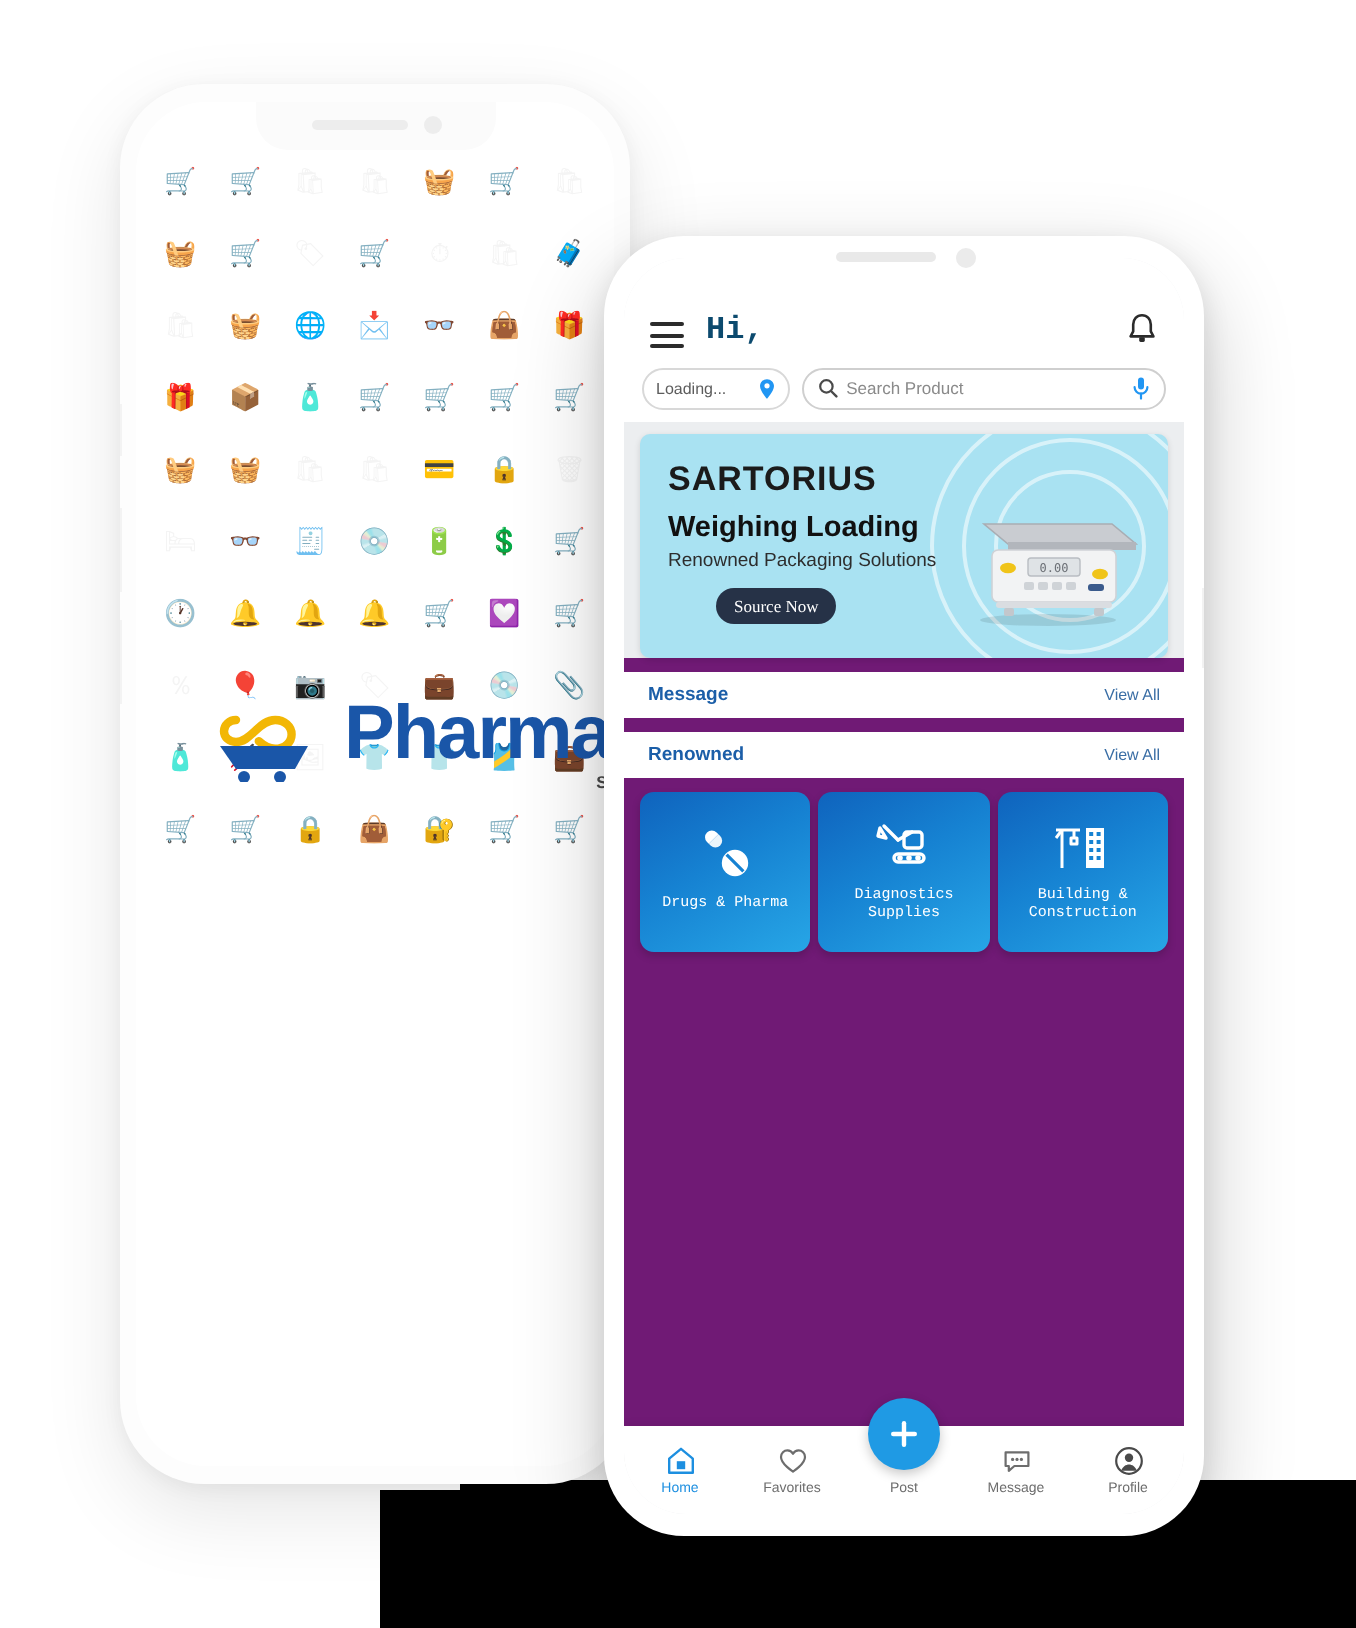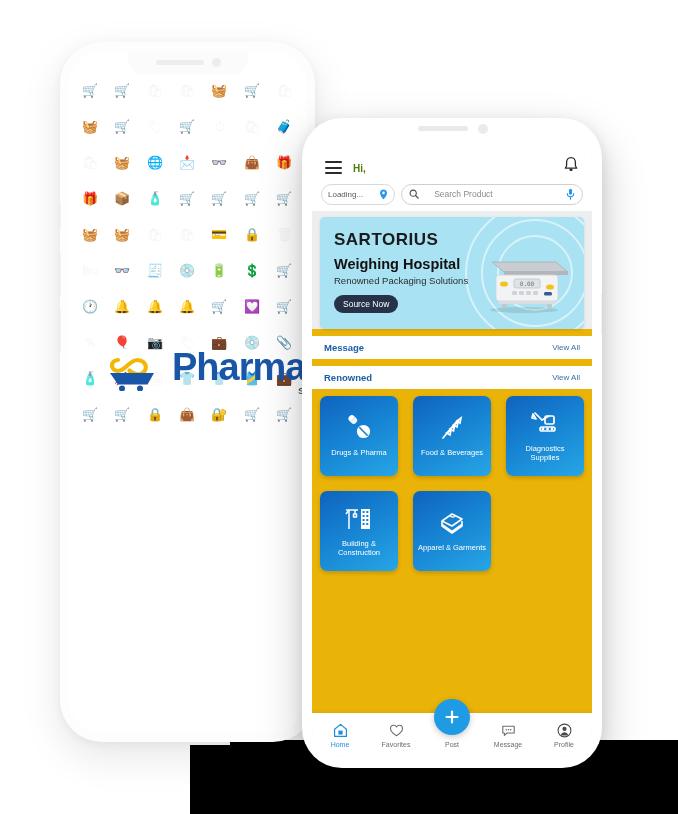--- a/index.html
+++ b/index.html
@@ -193,21 +193,21 @@
     flex: none;
     height: 52px;
     background: #ffffff;
     display: flex;
     align-items: flex-end;
     padding: 0 13px 7px 13px;
     gap: 11px;
   }
   .hamburger { width: 17px; height: 13px; display: flex; flex-direction: column; justify-content: space-between; flex: none; cursor: pointer; }
   .hamburger i { display: block; height: 2px; background: #2b2b2b; border-radius: 1px; }
-  .greeting { font-size: 10px; font-weight: 700; color: #4d7c0f; flex: 1; }
+  .greeting { font-size: 16px; font-weight: 700; color: #0c4a6e; flex: 1; font-family: Liberation Mono, monospace; }
   .bell-icon { width: 16px; height: 18px; flex: none; cursor: pointer; }
 
   
   .search-row {
     flex: none;
     height: 30px;
     background: #ffffff;
     display: flex;
     align-items: center;
     gap: 6px;
@@ -229,39 +229,39 @@
   .loc-pill .lbl { font-size: 8px; color: #5c5c5c; white-space: nowrap; }
   .pin-icon { width: 9px; height: 11px; flex: none; }
   .search-box {
     flex: 1;
     height: 21px;
     border: 1px solid #cfcfcf;
     border-radius: 11px;
     background: #fff;
     display: flex;
     align-items: center;
-    gap: 15px;
+    gap: 4px;
     padding: 0 7px;
   }
   .mag-icon { width: 10px; height: 10px; flex: none; }
   .search-input {
     flex: 1;
     border: 0; outline: 0;
     font-family: "Liberation Sans", sans-serif;
     font-size: 8.5px;
     color: #3a3a3a;
     background: transparent;
   }
   .search-input::placeholder { color: #8a8a8a; }
   .mic-icon { width: 9px; height: 12px; flex: none; cursor: pointer; }
 
   
   .app-body {
     flex: 1;
-    background: #eab308;
+    background: #701a75;
     overflow: hidden;
     position: relative;
   }
 
   
   .banner-shell { padding: 6px 8px 0 8px; background: #eceef0; }
   .banner {
     position: relative;
     height: 112px;
     border-radius: 5px;
@@ -310,22 +310,23 @@
     margin-bottom: 7px;
   }
   .source-btn {
     display: inline-block;
     background: #263247;
     color: #fff;
     font-size: 8.5px;
     padding: 4px 9px;
     border-radius: 10px;
     border: 0;
-    font-family: Liberation Sans, sans-serif;
+    font-family: Liberation Serif, serif;
     cursor: pointer;
+    margin-left: 24px;
   }
   .scale-img {
     position: absolute;
     right: 12px; top: 50%;
     transform: translateY(-50%);
     width: 96px; height: 82px;
     z-index: 2;
   }
 
   
@@ -339,21 +340,22 @@
     padding: 0 12px;
   }
   .section-title { font-size: 9.5px; font-weight: 700; color: #1b5ea8; }
   .view-all { font-size: 8px; color: #3a6ea5; cursor: pointer; }
 
   
   .cat-grid {
     padding: 7px 8px 0 8px;
     display: grid;
     grid-template-columns: repeat(3, 1fr);
-    gap: 15px;
+    gap: 4px;
+    font-family: Liberation Mono, monospace;
   }
   .cat-tile {
     position: relative;
     height: 80px;
     border-radius: 7px;
     background: linear-gradient(150deg, #0f63bd 0%, #1682d2 45%, #27a6e6 100%);
     box-shadow: 0 2px 4px rgba(0,0,0,0.18);
     display: flex;
     flex-direction: column;
     align-items: center;
@@ -567,21 +569,21 @@
 
         <div class="banner-shell">
           <div class="banner">
             <div class="rings">
               <div class="ring r1"></div>
               <div class="ring r2"></div>
               <div class="ring r3"></div>
             </div>
             <div class="banner-copy">
               <div class="brand-logo">SARTORIUS</div>
-              <div class="banner-h1">Weighing Hospital</div>
+              <div class="banner-h1">Weighing Loading</div>
               <div class="banner-sub">Renowned Packaging Solutions</div>
               <button class="source-btn">Source Now</button>
             </div>
             <svg class="scale-img" viewBox="0 0 96 82">
               <ellipse cx="48" cy="78" rx="34" ry="3" fill="rgba(0,0,0,0.10)"></ellipse>
               <path d="M16 30 L80 30 L92 40 L28 40 Z" fill="#c9ccd1"></path>
               <path d="M16 30 L80 30 L92 40 L28 40 Z" fill="none" stroke="#a9adb3" stroke-width="0.8"></path>
               <rect x="28" y="39" width="64" height="4" fill="#b2b6bc"></rect>
               <rect x="20" y="43" width="62" height="26" rx="3" fill="#f2f3f4"></rect>
               <rect x="20" y="43" width="62" height="26" rx="3" fill="none" stroke="#cfd2d6" stroke-width="0.8"></rect>
@@ -615,32 +617,20 @@
             <div class="cat-tile">
               <svg class="cat-icon" viewBox="0 0 30 30">
                 <g fill="#fff">
                   <path d="M5.5 4.2a3.4 3.4 0 0 1 4.8 0l.9.9-4.8 4.8-.9-.9a3.4 3.4 0 0 1 0-4.8z"></path>
                   <path d="M11.2 5.1l.9.9a3.4 3.4 0 0 1 0 4.8 3.4 3.4 0 0 1-4.8 0l-.9-.9z" opacity="0.92"></path>
                   <circle cx="19.5" cy="19.5" r="6.6"></circle>
                   <path d="M15.3 15.3l8.4 8.4" stroke="#1682d2" stroke-width="1.6"></path>
                 </g>
               </svg>
               <div class="cat-label">Drugs &amp; Pharma</div>
-            </div>
-            <div class="cat-tile">
-              <svg class="cat-icon" viewBox="0 0 30 30">
-                <g fill="none" stroke="#fff" stroke-width="1.7" stroke-linecap="round">
-                  <path d="M6 26 L20 9"></path>
-                  <path d="M20 9 l4-3 -1 5z"></path>
-                  <path d="M16.5 13 l4.5-3 -1 5z"></path>
-                  <path d="M13 17 l4.5-3 -1 5z"></path>
-                  <path d="M9.5 21 l4.5-3 -1 5z"></path>
-                </g>
-              </svg>
-              <div class="cat-label">Food &amp; Beverages</div>
             </div>
             <div class="cat-tile">
               <svg class="cat-icon" viewBox="0 0 30 30">
                 <g fill="none" stroke="#fff" stroke-width="1.7" stroke-linecap="round" stroke-linejoin="round">
                   <path d="M5 5 L12 12"></path>
                   <path d="M12 12 L19 8"></path>
                   <rect x="15" y="8" width="9" height="8" rx="1.5"></rect>
                   <path d="M3 6 l-1 4 4 1z"></path>
                   <rect x="10" y="19" width="15" height="4" rx="2"></rect>
                 </g>
@@ -670,31 +660,20 @@
                   <rect x="18.6" y="12" width="2" height="2"></rect>
                   <rect x="22.3" y="12" width="2" height="2"></rect>
                   <rect x="18.6" y="16" width="2" height="2"></rect>
                   <rect x="22.3" y="16" width="2" height="2"></rect>
                   <rect x="18.6" y="20" width="2" height="2"></rect>
                   <rect x="22.3" y="20" width="2" height="2"></rect>
                 </g>
               </svg>
               <div class="cat-label">Building &amp; Construction</div>
             </div>
-            <div class="cat-tile">
-              <svg class="cat-icon" viewBox="0 0 30 30">
-                <g fill="none" stroke="#fff" stroke-width="1.6" stroke-linejoin="round">
-                  <path d="M5 14 L15 7 L25 12 L15 19z"></path>
-                  <path d="M5 14v5l10 7 10-7v-5"></path>
-                  <path d="M5 17.5 L15 24.5 L25 17.5"></path>
-                </g>
-                <path d="M13 8.5 a3 2 0 0 0 5 1" fill="none" stroke="#fff" stroke-width="1.3"></path>
-              </svg>
-              <div class="cat-label">Apparel &amp; Garments</div>
-            </div>
           </div>
       </div>
 
       <div class="bottom-nav">
         <div class="nav-item active">
           <svg class="nav-ico" viewBox="0 0 15 15">
             <path d="M7.5 1.4 L1.6 6.3 V13.4 H13.4 V6.3 Z" fill="none" stroke="#1d8fe0" stroke-width="1.2" stroke-linejoin="round"></path>
             <rect x="5.4" y="7.6" width="4.2" height="4" fill="#1d8fe0"></rect>
           </svg>
           <span class="nav-lbl">Home</span>

